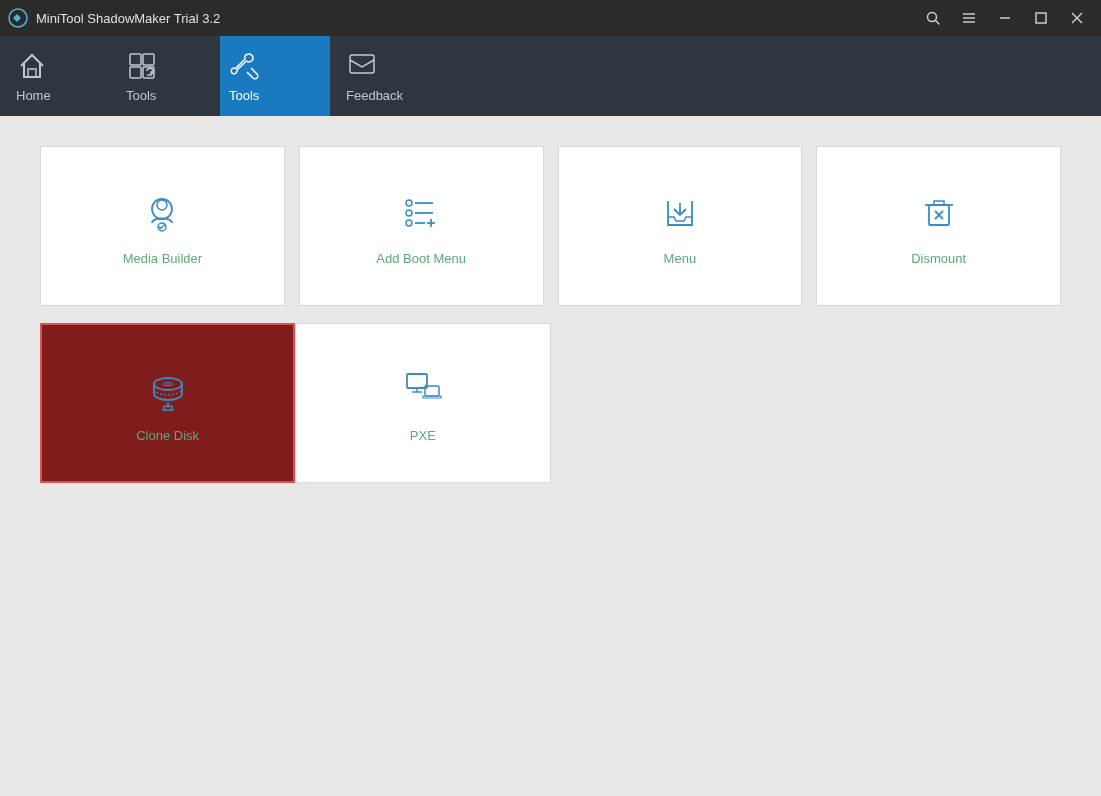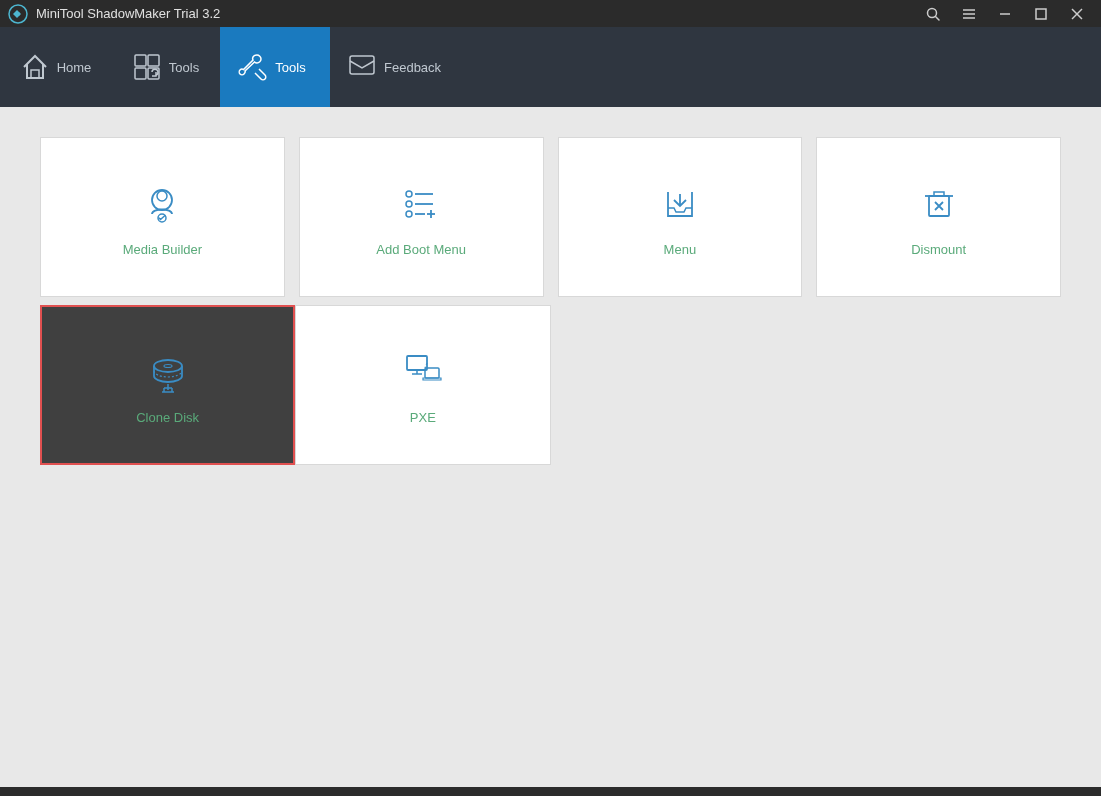--- a/index.html
+++ b/index.html
@@ -11,21 +11,21 @@
       overflow: hidden;
       user-select: none;
     }
 
     
     .titlebar {
       display: flex;
       align-items: center;
       justify-content: space-between;
       background: #2b2b2b;
-      height: 27px;
+      height: 36px;
       padding: 0 8px;
     }
     .titlebar-left {
       display: flex;
       align-items: center;
       gap: 8px;
       color: #e0e0e0;
       font-size: 13px;
     }
     .titlebar-logo {
@@ -54,22 +54,22 @@
 
     
     .navbar {
       display: flex;
       align-items: stretch;
       background: #2f3640;
       height: 80px;
     }
     .nav-item {
       display: flex;
-      flex-direction: row;
-      align-items: center;
+      flex-direction: column;
+      align-items: flex-start;
       justify-content: center;
       gap: 6px;
       min-width: 110px;
       padding: 0 16px;
       cursor: pointer;
       color: #c0c8d0;
       font-size: 13px;
       border: none;
       background: transparent;
       position: relative;
@@ -107,21 +107,21 @@
       align-items: center;
       justify-content: center;
       gap: 12px;
       padding: 30px 20px;
       cursor: pointer;
       transition: background 0.15s;
       min-height: 160px;
     }
     .tool-card.selected {
       border: 2px solid #e05050;
-      background: #404040;
+      background: #7f1d1d;
     }
     .tool-card .tool-label {
       font-size: 13px;
       color: #5aaa7a;
       text-align: center;
     }
     .tool-card svg {
       width: 52px;
       height: 52px;
     }
@@ -216,21 +216,21 @@
     <svg viewBox="0 0 32 32" fill="none">
       <rect x="4" y="5" width="24" height="18" rx="2" stroke="#c0c8d0" stroke-width="1.5"></rect>
       <path d="M4 10 L16 17 L28 10" stroke="#c0c8d0" stroke-width="1.5"></path>
     </svg>
     <span>Feedback</span>
   </button>
 </nav>
 
 <div class="main">
 
-  <div style="display: grid; grid-template-columns: repeat(4, 1fr); gap: 14px; margin-bottom: 8px;">
+  <div style="display: grid; grid-template-columns: repeat(4, 1fr); gap: 14px; margin-bottom: 17px;">
 
     <div class="tool-card">
       <svg viewBox="0 0 52 52" fill="none">
         <circle cx="26" cy="22" r="10" stroke="#3a8cc4" stroke-width="1.8" fill="none"></circle>
         <circle cx="26" cy="18" r="5" stroke="#3a8cc4" stroke-width="1.5" fill="none"></circle>
         <path d="M16 36 C16 30 36 30 36 36" stroke="#3a8cc4" stroke-width="1.8" fill="none"></path>
         <circle cx="26" cy="40" r="4" stroke="#3a8cc4" stroke-width="1.5" fill="none"></circle>
         <path d="M23 40 L24.5 41.5 L29 37.5" stroke="#3a8cc4" stroke-width="1.5" stroke-linecap="round"></path>
       </svg>
       <span class="tool-label">Media Builder</span>

